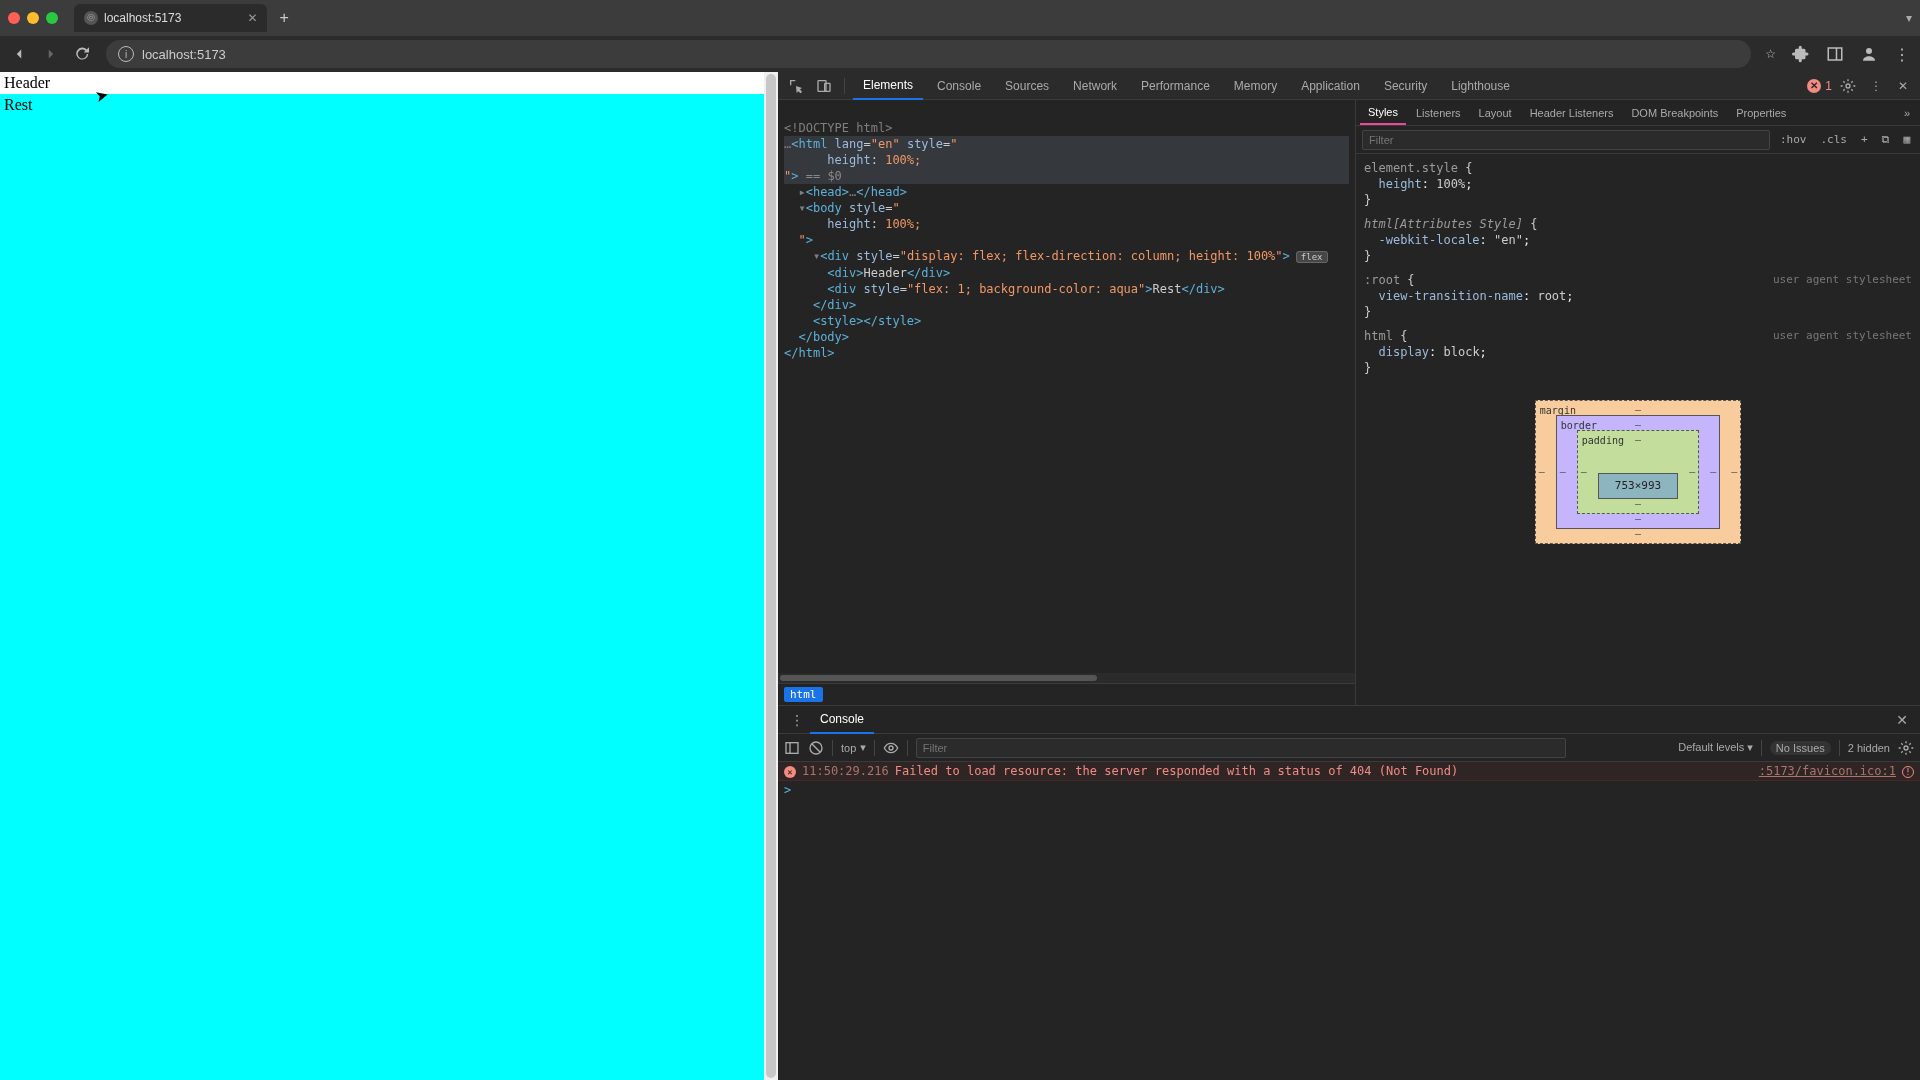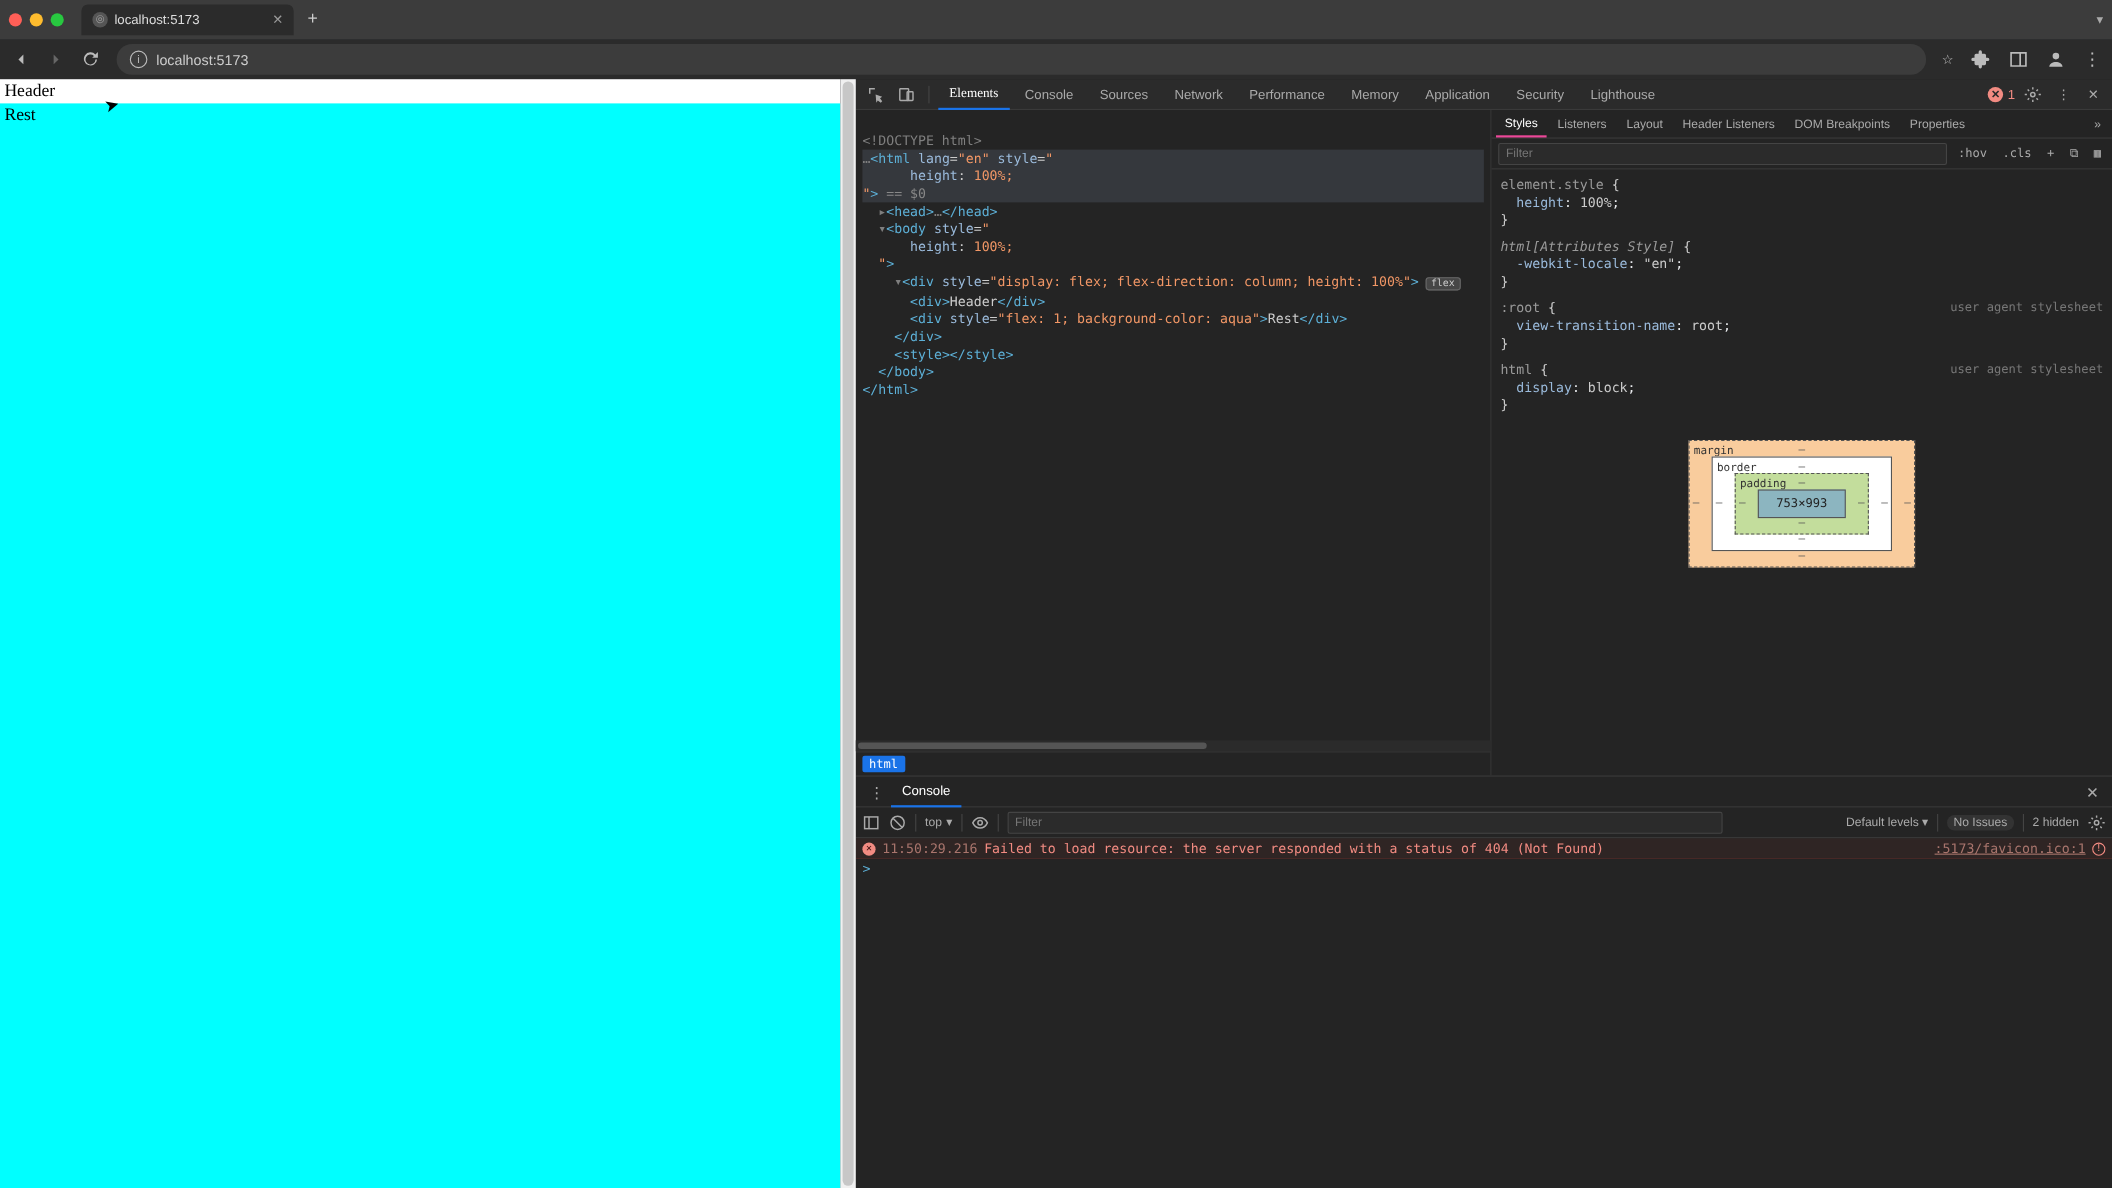--- a/index.html
+++ b/index.html
@@ -38,21 +38,21 @@
 .page-scroll { width: 14px; background: #f0f0f0; position: relative; }
 .page-scroll .thumb { position: absolute; left: 2px; right: 2px; top: 2px; bottom: 2px; background: #c7c7c7; border-radius: 5px; }
 
 
 .devtools { flex: 1; display: flex; flex-direction: column; background: #242424; min-width: 0; }
 .dev-tabstrip { height: 28px; display: flex; align-items: center; padding: 0 6px; gap: 4px; border-bottom: 1px solid #3a3a3a; background: #2b2b2b; font-size: 12px; }
 .dev-tabstrip .icobtn { padding: 4px; }
 .dev-tabstrip .icobtn svg { width: 16px; height: 16px; fill: #aaa; }
 .dev-tabstrip .sep { width: 1px; height: 16px; background: #444; margin: 0 4px; }
 .dt-tab { padding: 6px 10px; color: #aaa; cursor: pointer; }
-.dt-tab.active { color: #fff; border-bottom: 2px solid #1a73e8; font-family: Liberation Serif, serif; }
+.dt-tab.active { color: #fff; border-bottom: 2px solid #1a73e8; }
 .dev-tabstrip .spacer { flex: 1; }
 .errbadge { display: flex; align-items: center; gap: 4px; color: #f28b82; }
 .errbadge .c { width: 14px; height: 14px; border-radius: 50%; background: #f28b82; color: #2b2b2b; font-weight: bold; font-size: 10px; display: flex; align-items: center; justify-content: center; }
 
 .dev-body { flex: 1; display: flex; min-height: 0; }
 .dom-col { flex: 1.1; display: flex; flex-direction: column; min-width: 0; border-right: 1px solid #3a3a3a; }
 .dom { flex: 1; overflow: auto; font-family: Menlo, Consolas, monospace; font-size: 12px; padding: 4px 6px; line-height: 16px; color: #ccc; white-space: pre; }
 .hl-row { background: #35383d; display: inline-block; min-width: 100%; padding-right: 8px; }
 .t-tag  { color: #5db0d7; }
 .t-attr { color: #9bbbdc; }
@@ -77,23 +77,23 @@
 .styles-body { flex: 1; overflow: auto; font-family: Menlo, Consolas, monospace; font-size: 12px; padding: 6px 8px; line-height: 16px; }
 .rule { margin-bottom: 8px; position: relative; }
 .rule .uas { position: absolute; right: 0; top: 0; color: #777; font-size: 11px; }
 .rule .sel { color: #9a9a9a; }
 .rule .prop { color: #9bbbdc; }
 .rule .pval { color: #ccc; }
 .rule .brace { color: #ccc; }
 
 .box-model { display: flex; justify-content: center; padding: 16px 0 20px; }
 .bm-margin { background: #f9cc9d; border: 1px dashed #555; padding: 14px 20px; position: relative; font-size: 10px; color: #333; }
-.bm-border { background: #ffffff; border: 1px solid #555; padding: 14px 20px; position: relative; text-align: right; }
+.bm-border { background: #c4b5fd; border: 1px solid #555; padding: 14px 20px; position: relative; text-align: right; }
 .bm-padding { background: #c3dd9c; border: 1px dashed #555; padding: 14px 20px; position: relative; }
-.bm-content { background: #8cb5c0; border: 1px solid #555; padding: 4px 16px; color: #222; font-size: 11px; }
+.bm-content { background: #8cb5c0; border: 1px solid #555; padding: 4px 16px; color: #222; font-size: 11px; margin-top: 28px; }
 .bm-label { position: absolute; top: 2px; left: 4px; font-size: 10px; }
 .bm-dash { color: #555; font-size: 10px; }
 .bm-side { position: absolute; }
 .bm-t { top: 1px; left: 50%; transform: translateX(-50%); }
 .bm-b { bottom: 1px; left: 50%; transform: translateX(-50%); }
 .bm-l { left: 3px; top: 50%; transform: translateY(-50%); }
 .bm-r { right: 3px; top: 50%; transform: translateY(-50%); }
 
 
 .drawer { height: 375px; border-top: 1px solid #3a3a3a; display: flex; flex-direction: column; background: #242424; }

